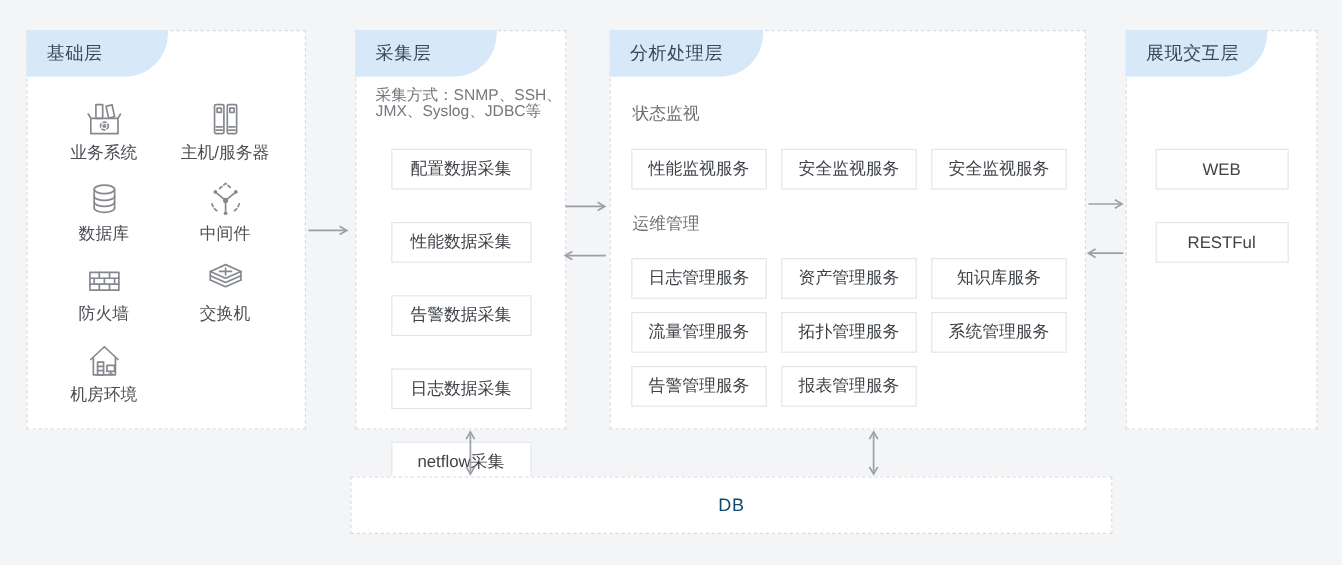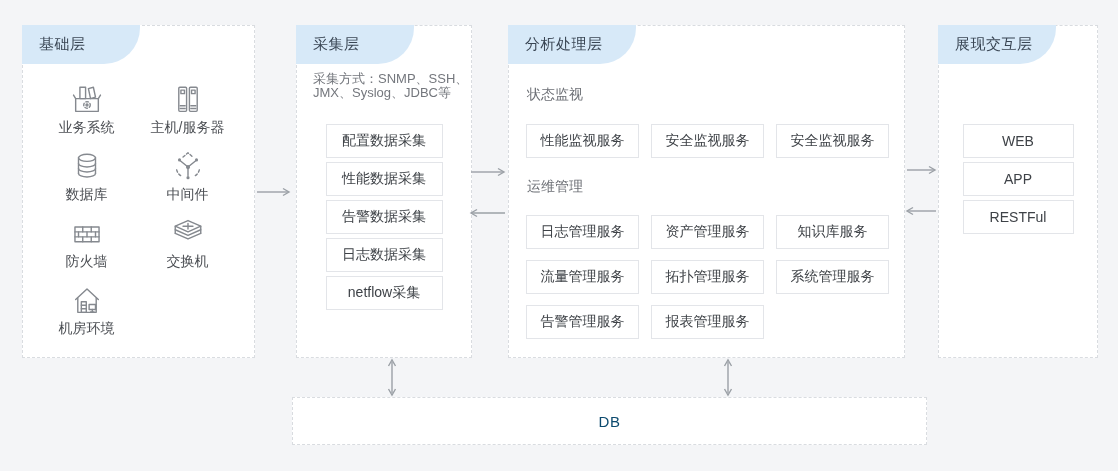--- a/index.html
+++ b/index.html
@@ -31,21 +31,21 @@
 
   
   .box { width:117px; height:34px; background:#fff; border:1px solid #e3e5e9;
          color:#3e4247; font-size:14px;
          display:flex; align-items:center; justify-content:center; white-space:nowrap; }
 
   .note { position:absolute; left:16px; top:46px; width:156px;
           font-size:13px; line-height:14px; color:#74777d; }
 
   .vstack { position:absolute; top:98px; left:0; right:0;
-            display:flex; flex-direction:column; align-items:center; gap:4px;justify-content:flex-end; }
+            display:flex; flex-direction:column; align-items:center; gap:27px;justify-content:flex-end; }
 
   .sec-label { position:absolute; left:18px; font-size:14px; color:#6c6f75; }
   #status-label { top:60px; }
   #ops-label    { top:152px; }
   .grid3 { position:absolute; left:17px; display:grid;
            grid-template-columns:repeat(3,113px); gap:11px 12px; }
   #status-grid { top:98px; }
   #ops-grid    { top:189px; }
   .grid3 .box { width:113px; }
   #panel-presentation .box { width:111px; }
@@ -193,21 +193,20 @@
       <div class="box">报表管理服务</div>
     </div>
   </section>
 
   <section class="panel" id="panel-presentation">
     <div class="tab">
       <span>展现交互层</span>
     </div>
     <div class="vstack">
       <div class="box">WEB</div>
-      <div class="box">APP</div>
       <div class="box">RESTFul</div>
     </div>
   </section>
 
   <div class="db-bar">
     <span>DB</span>
   </div>
 
   <svg class="arrows" width="1118" height="471" viewBox="0 0 1118 471">
 

